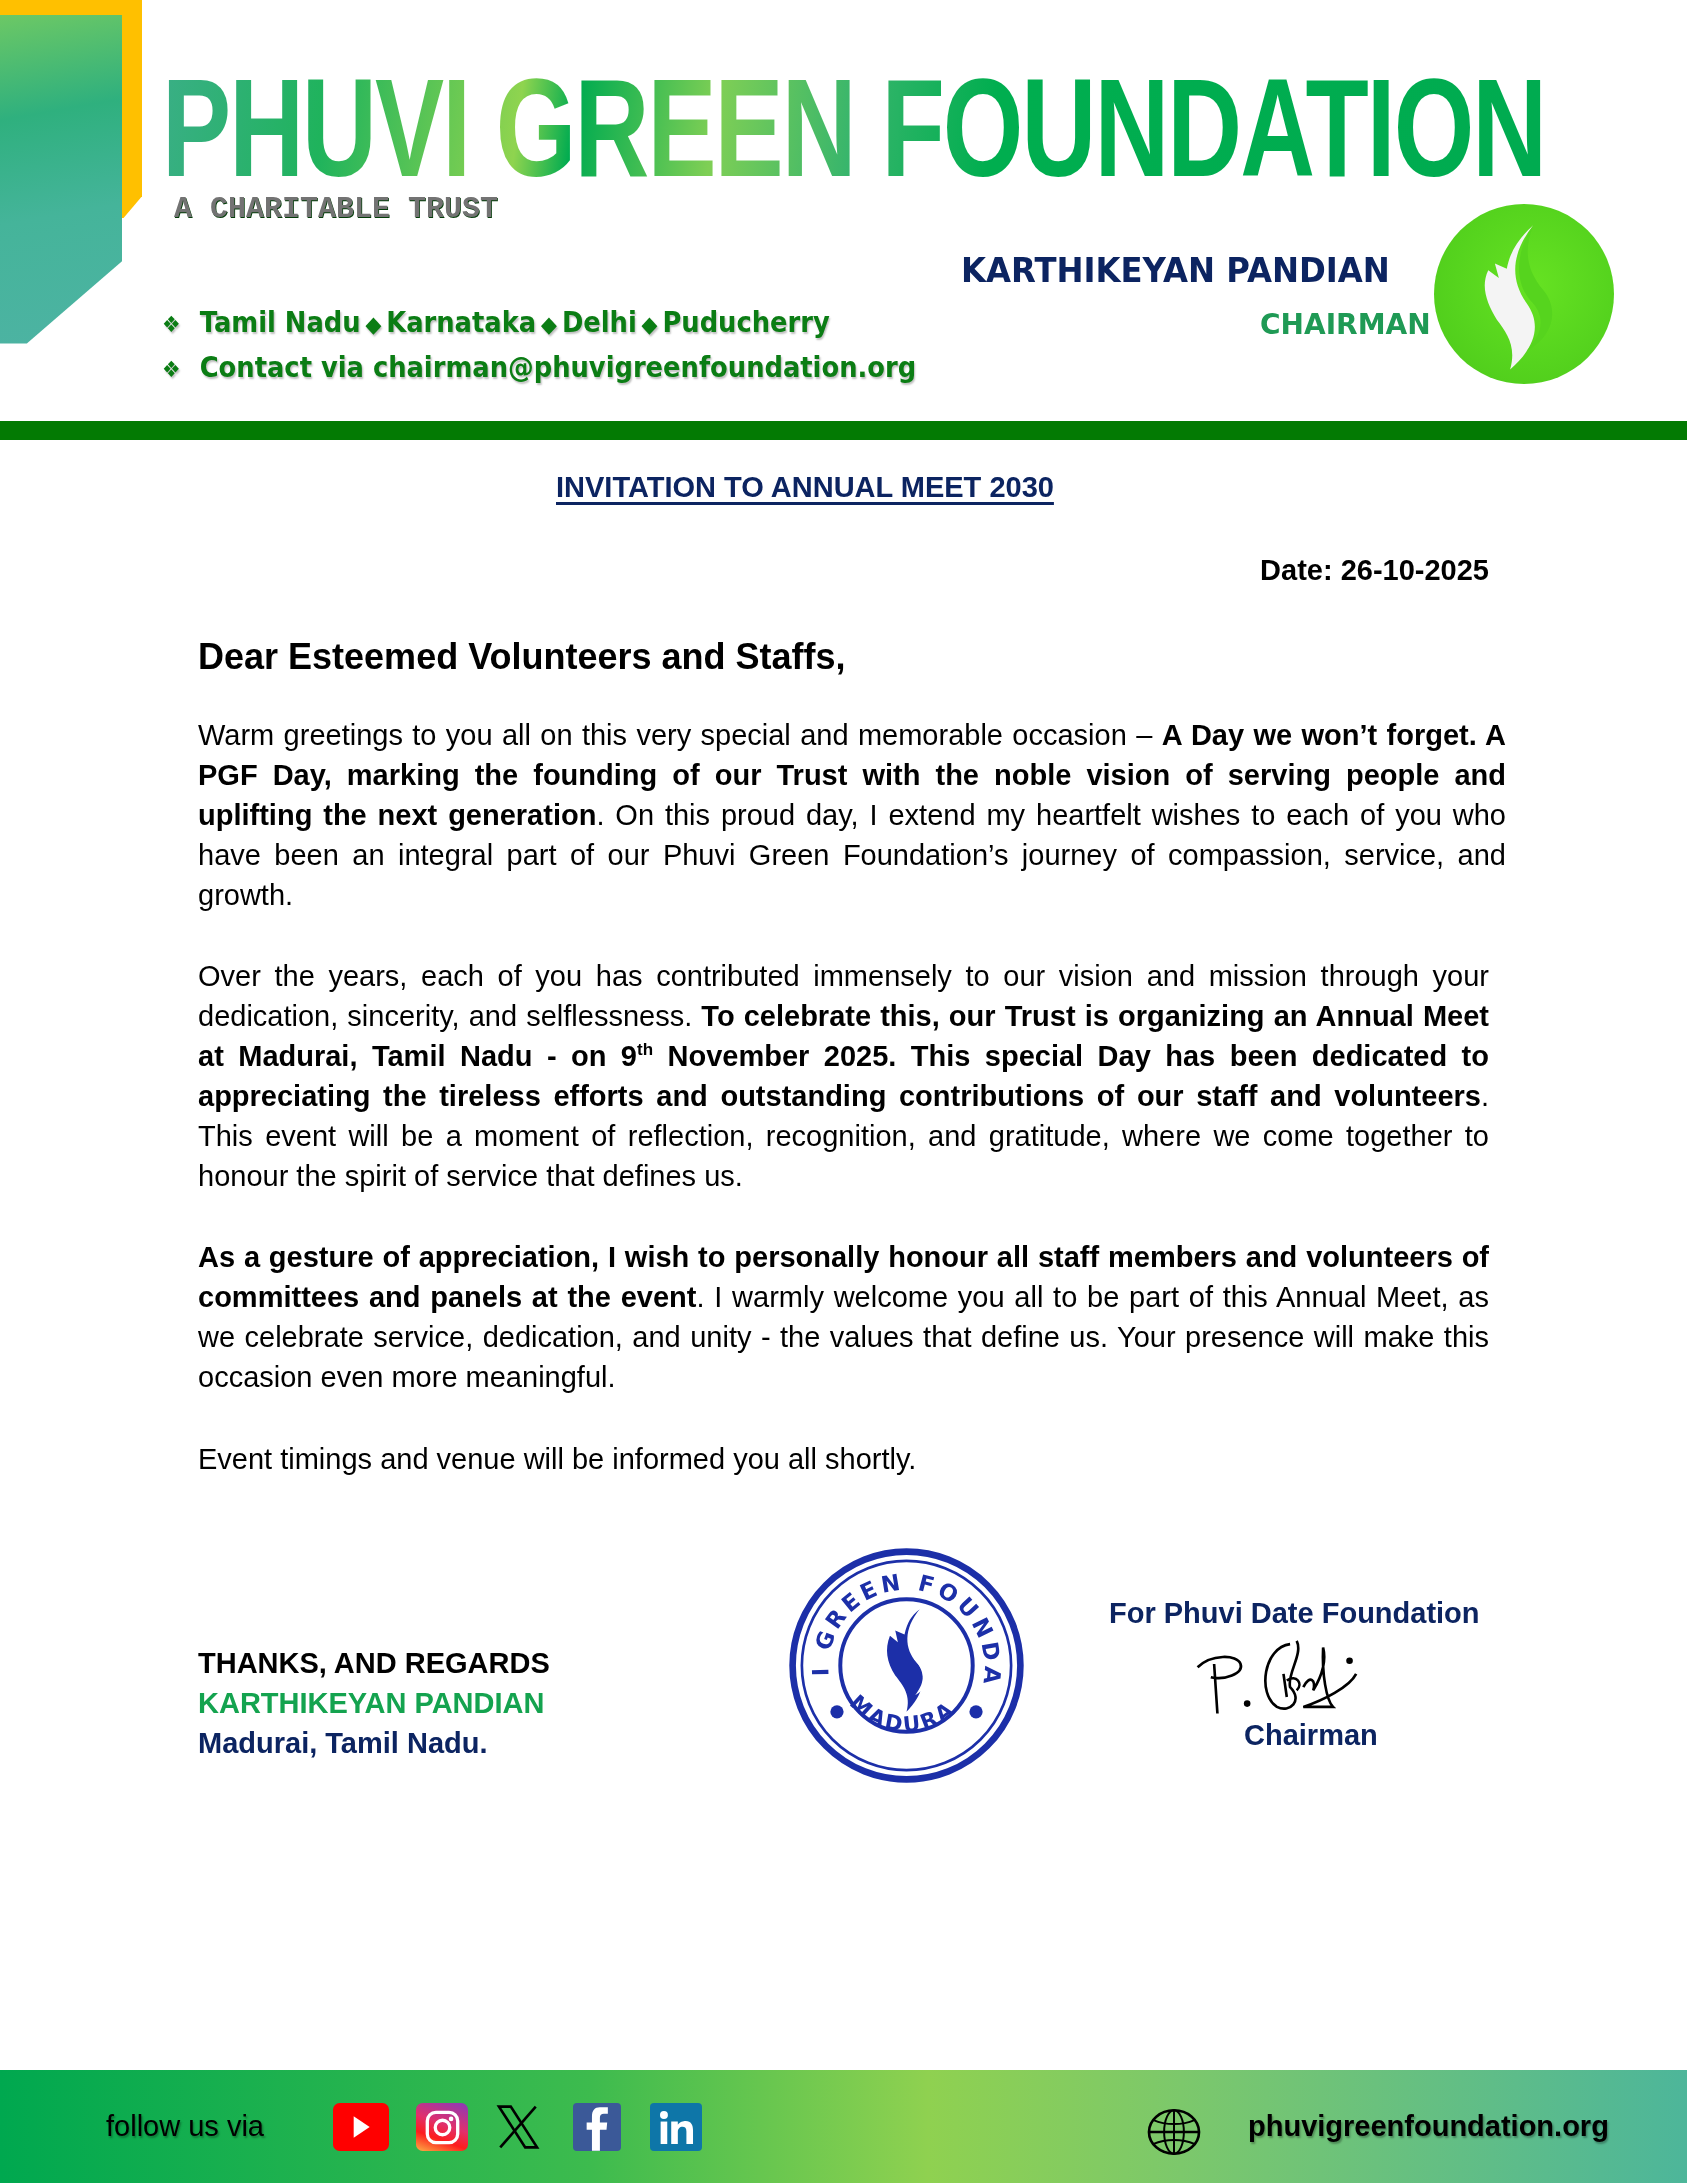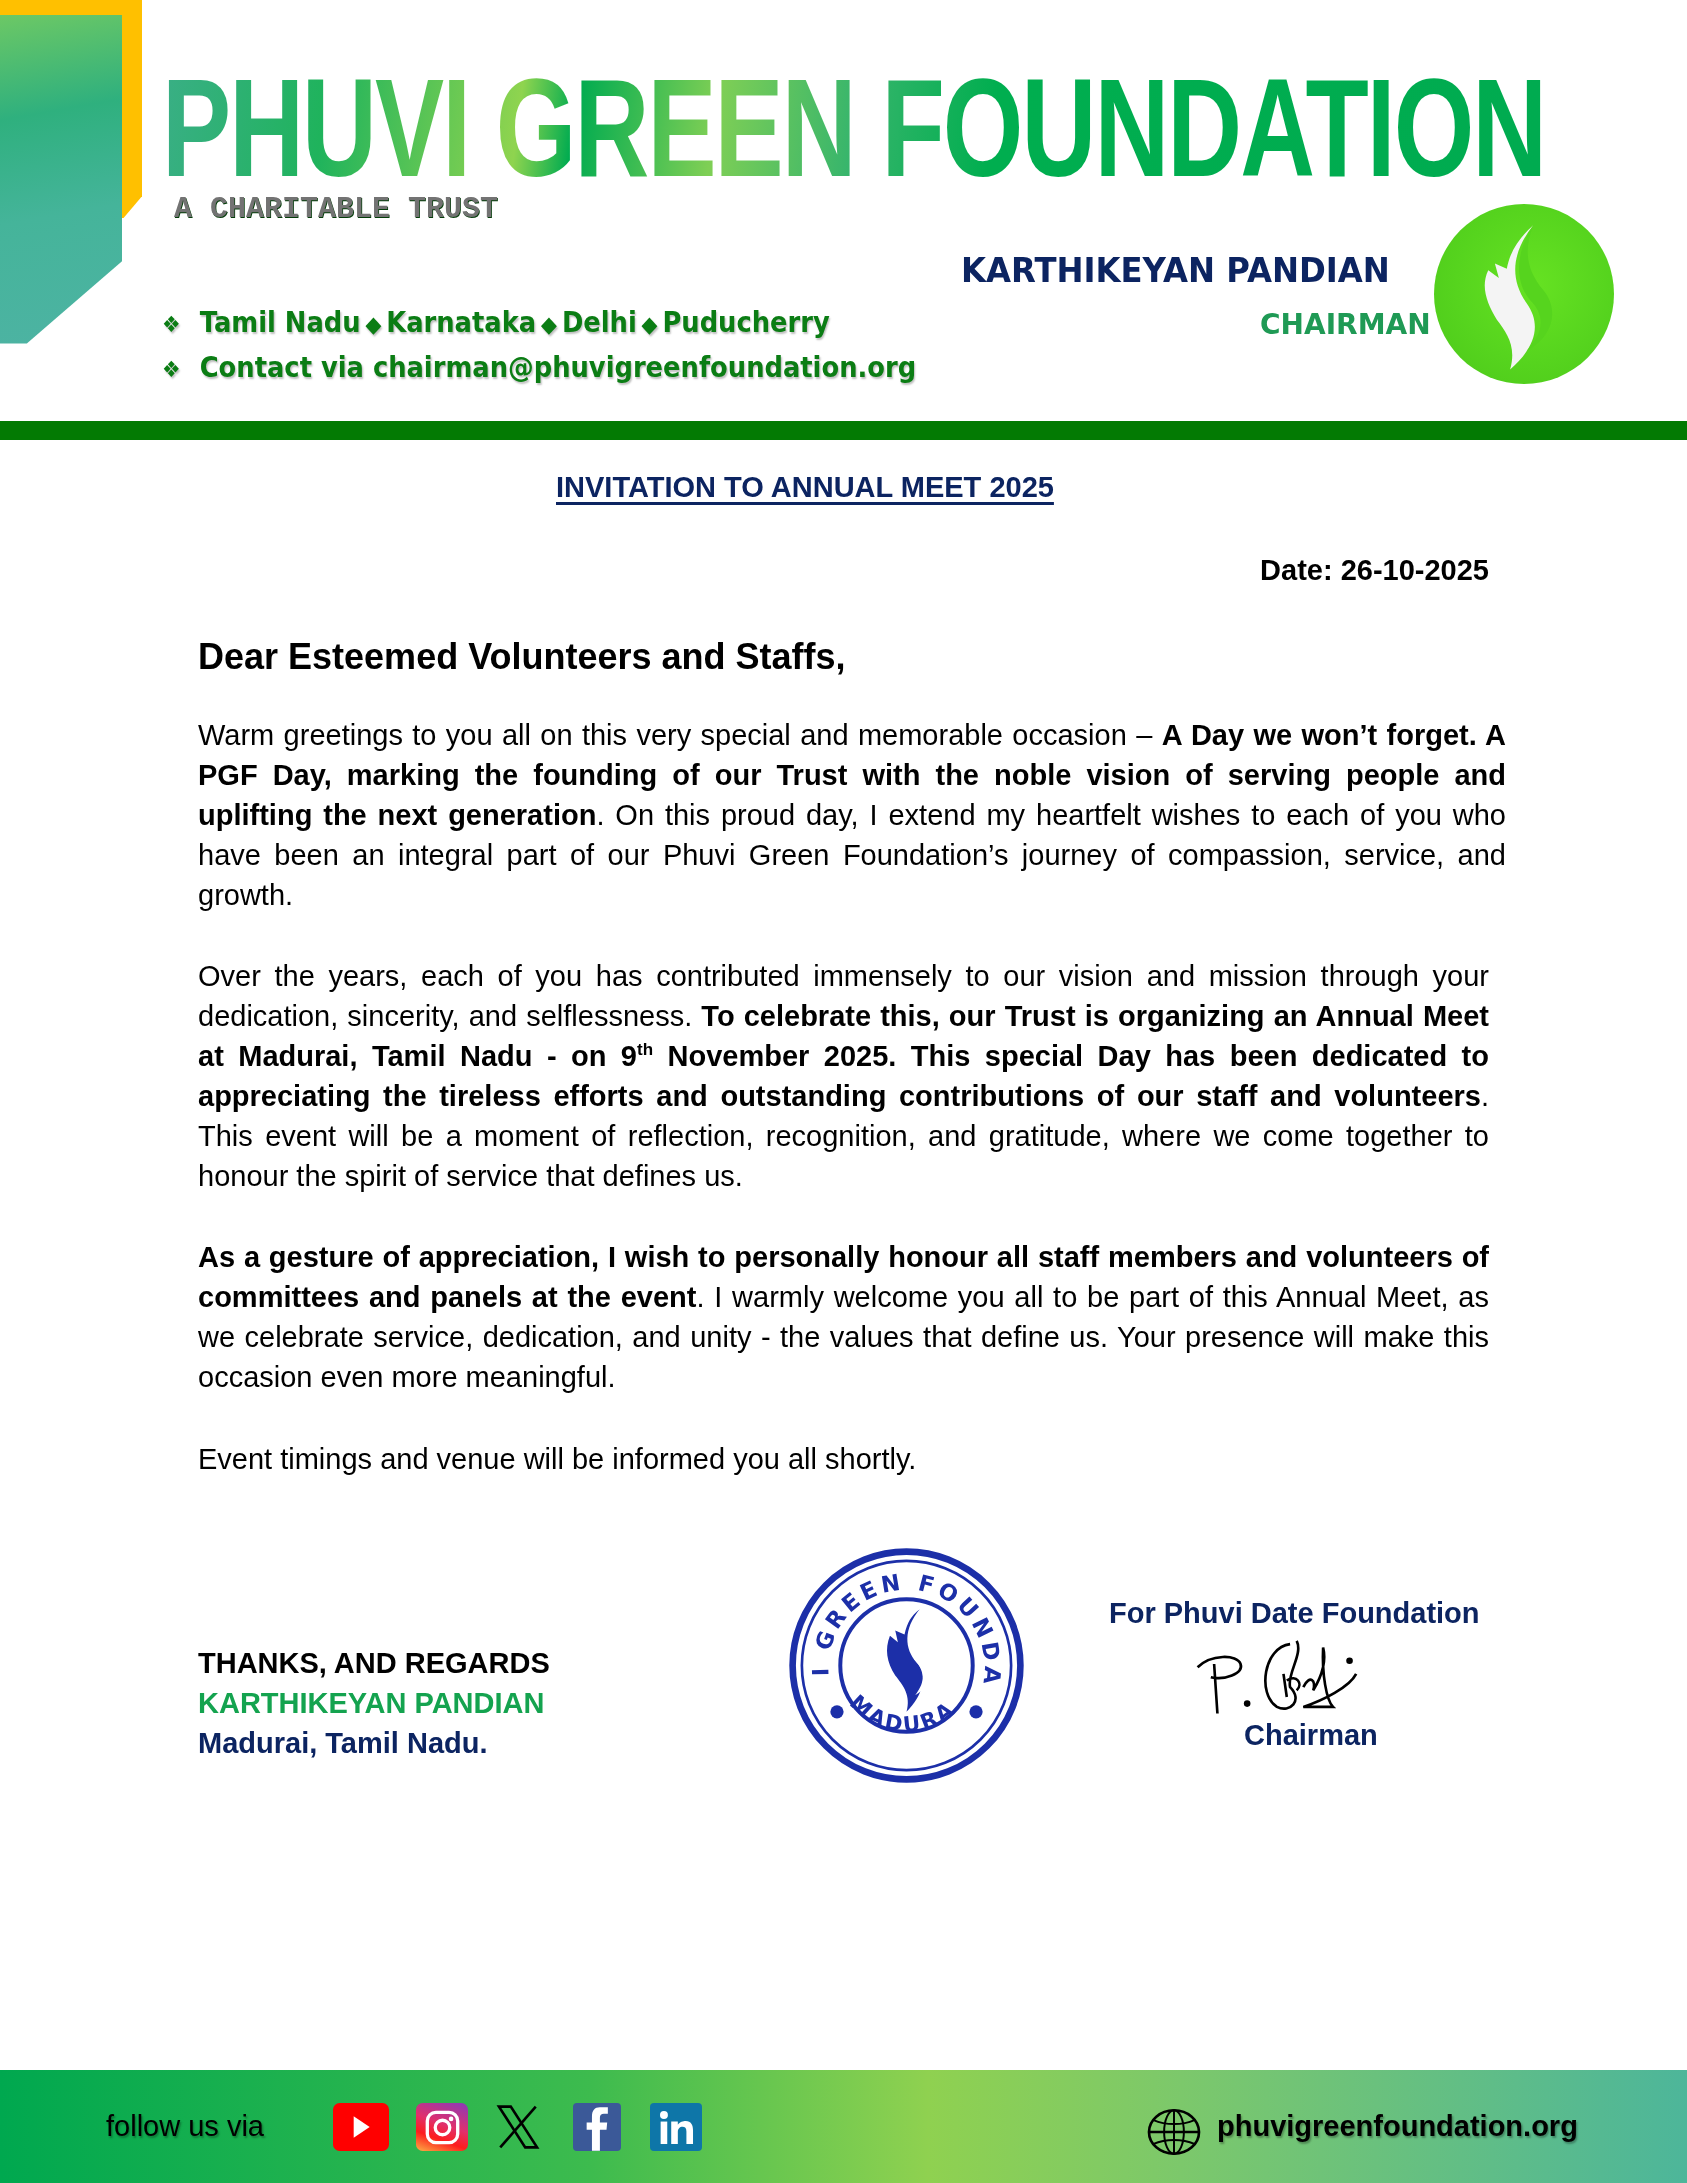--- a/index.html
+++ b/index.html
@@ -90,21 +90,21 @@
 
 <div class="abs logo">
   <svg width="180" height="180" viewBox="0 0 272 272">
     <path d="M150 32 C120 70 112 110 140 150 C165 185 150 220 115 250 C125 215 110 195 95 175 C80 150 70 125 82 100 L98 112 L92 90 L110 98 C115 70 130 50 150 32 Z" fill="#f4f4f4"></path>
     <path d="M150 32 C135 70 140 100 165 130 C190 160 180 200 140 222 C170 190 165 165 145 145 C120 115 125 70 150 32 Z" fill="#56d41e"></path>
   </svg>
 </div>
 
 <div class="abs green-bar"></div>
 
-<div class="abs doc-heading">INVITATION TO ANNUAL MEET 2025</div>
+<div class="abs doc-heading">INVITATION TO ANNUAL MEET 2030</div>
 <div class="abs date">Date: 26-10-2025</div>
 <div class="abs greeting">Dear Esteemed Volunteers and Staffs,</div>
 
 <div class="abs para" style="top:715px;">
   <span>Warm greetings to you all on this very special and memorable occasion – </span><b>A Day we won’t forget. A PGF Day, marking the founding of our Trust with the noble vision of serving people and uplifting the next generation</b><span>. On this proud day, I extend my heartfelt wishes to each of you who have been an integral part of our Phuvi Green Foundation’s journey of compassion, service, and growth.</span>
 </div>
 
 <div class="abs para" style="top:956px; width:1291px;">
   <span>Over the years, each of you has contributed immensely to our vision and mission through your dedication, sincerity, and selflessness. </span><b>To celebrate this, our Trust is organizing an Annual Meet at Madurai, Tamil Nadu - on 9</b><b><sup>th</sup></b><b> November 2025. This special Day has been dedicated to appreciating the tireless efforts and outstanding contributions of our staff and volunteers</b><span>. This event will be a moment of reflection, recognition, and gratitude, where we come together to honour the spirit of service that defines us.</span>
 </div>
@@ -193,14 +193,14 @@
 
 <div class="abs" style="left:1147px; top:2108px; width:54px; height:48px;">
   <svg width="54" height="48" viewBox="0 0 82 72">
       <ellipse cx="41" cy="36" rx="38" ry="33" fill="none" stroke="#000" stroke-width="4"></ellipse>
       <ellipse cx="41" cy="36" rx="15" ry="33" fill="none" stroke="#000" stroke-width="3"></ellipse>
       <line x1="3" y1="36" x2="79" y2="36" stroke="#000" stroke-width="4"></line>
       <line x1="41" y1="3" x2="41" y2="69" stroke="#000" stroke-width="3"></line>
       <path d="M10 18 C28 26 54 26 72 18 M10 54 C28 46 54 46 72 54" fill="none" stroke="#000" stroke-width="3"></path>
     </svg>
 </div>
-<div class="abs site" style="left:1217px;text-align:right;">phuvigreenfoundation.org</div>
+<div class="abs site" style="left:1248px;text-align:right;">phuvigreenfoundation.org</div>
 
 
 </body></html>

